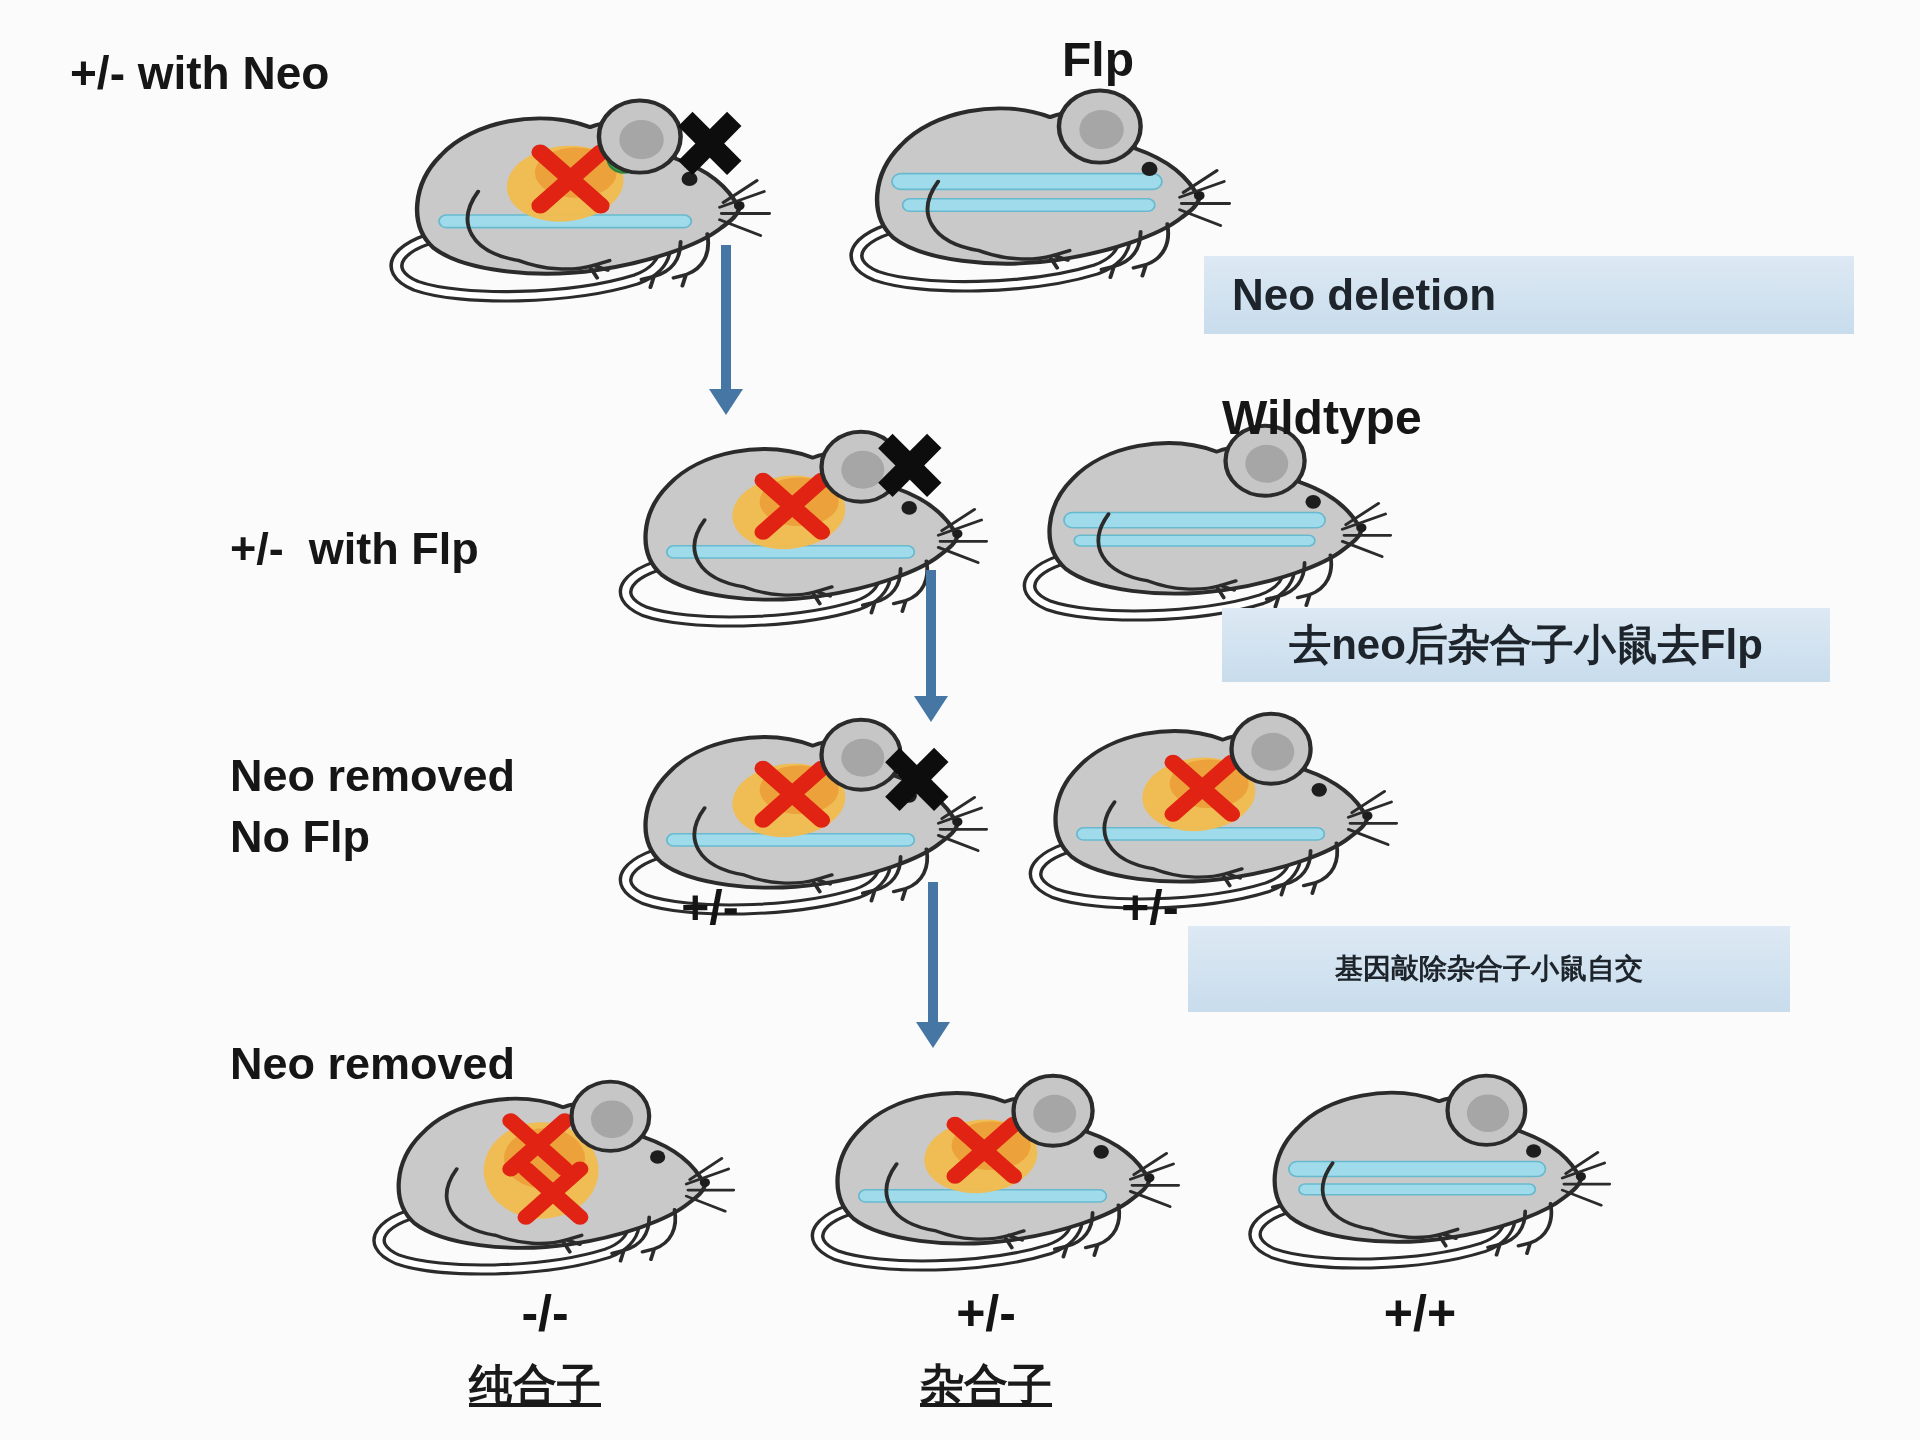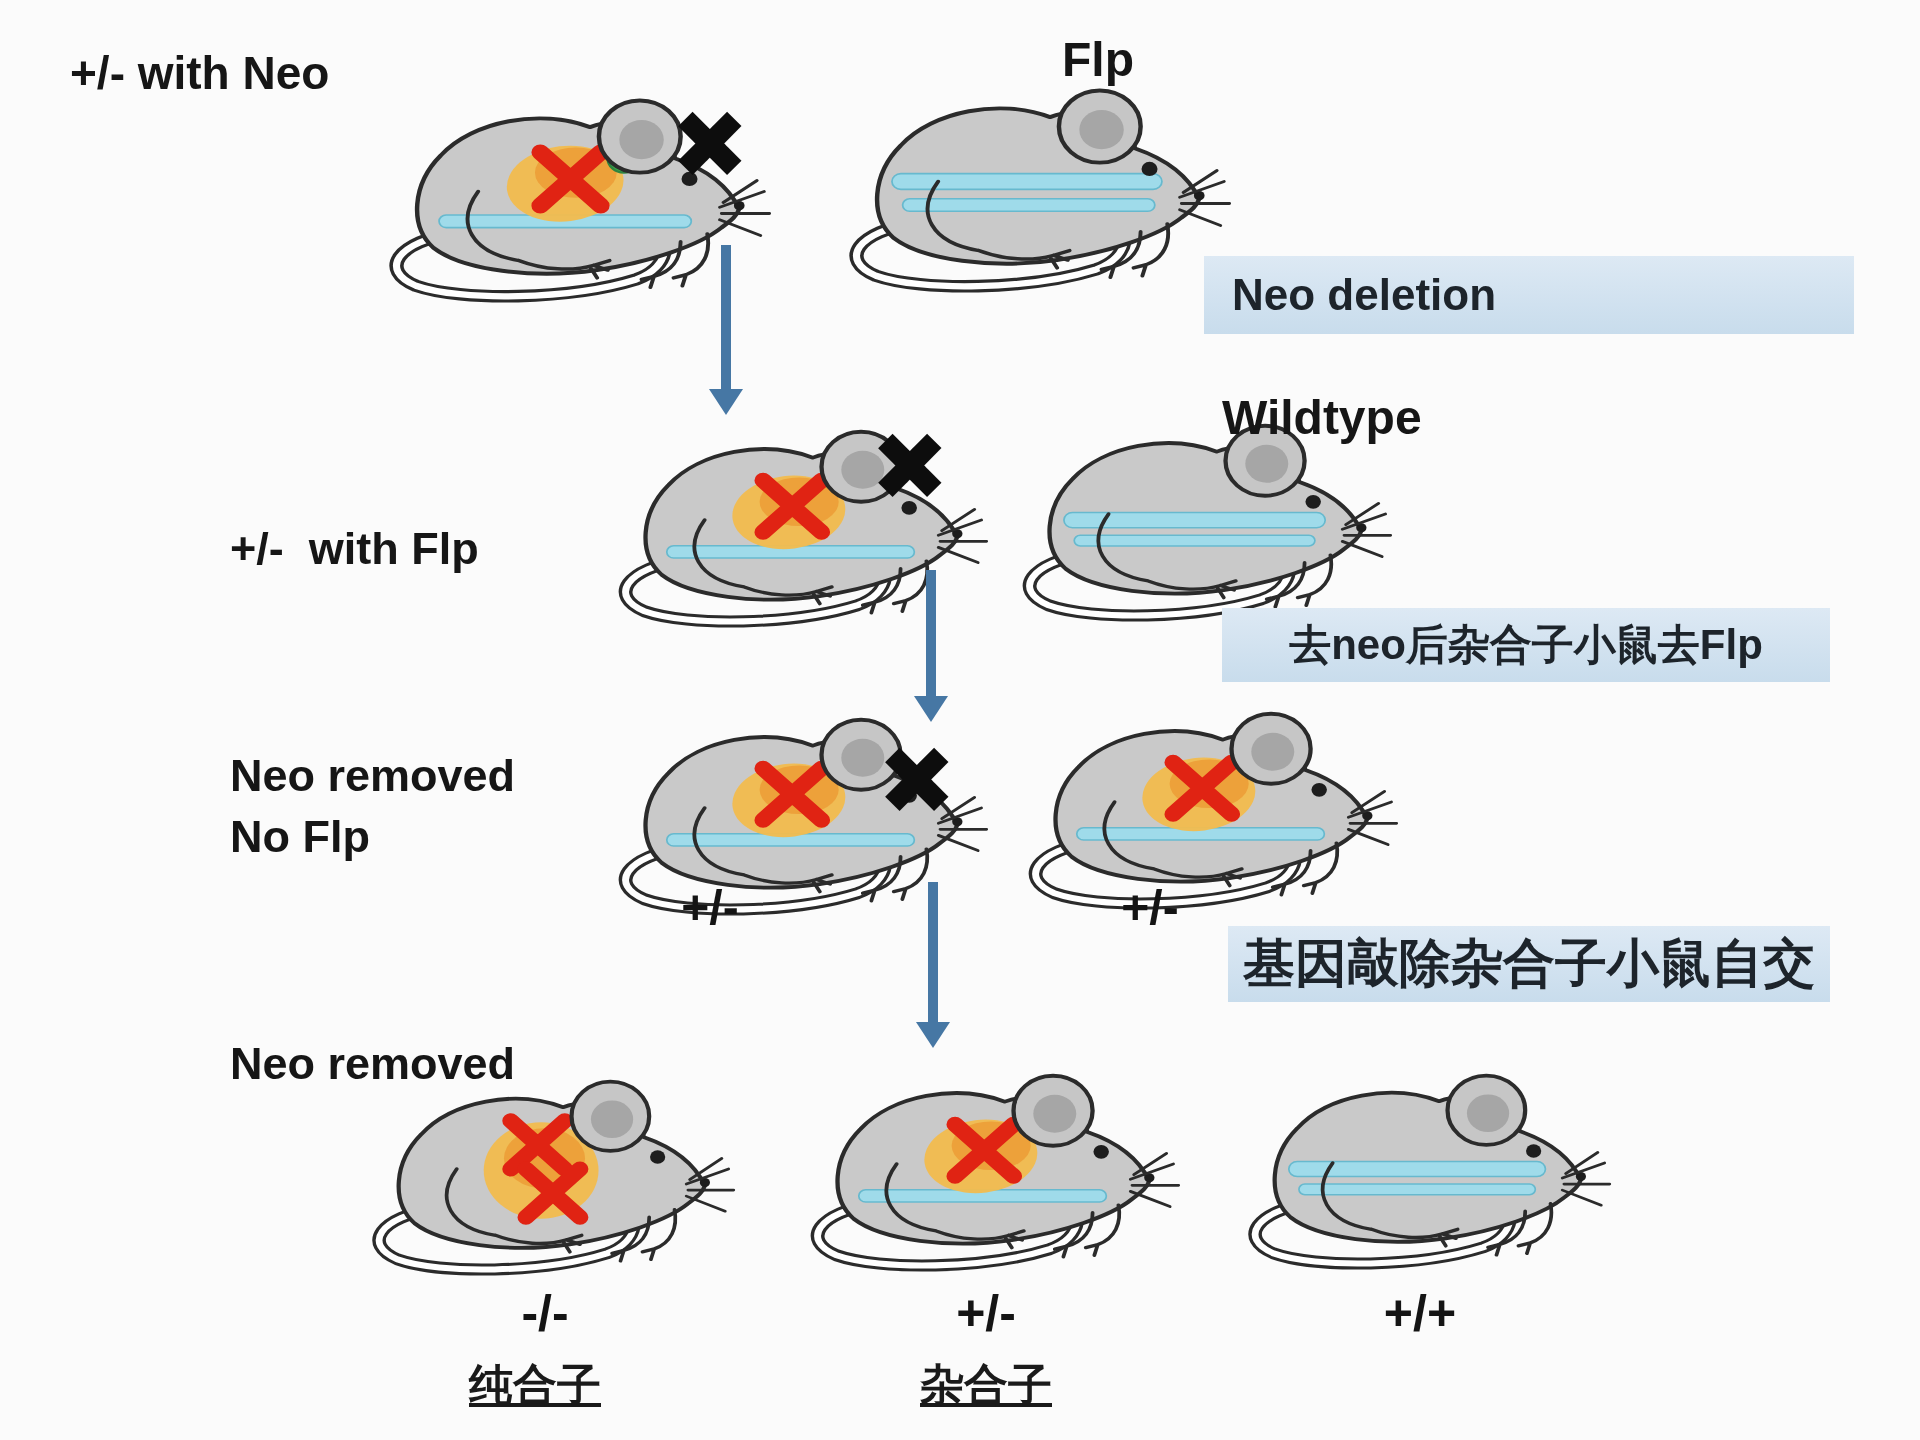--- a/index.html
+++ b/index.html
@@ -38,21 +38,21 @@
   #arrow2{left:910px;top:570px;}
   #arrow3{left:912px;top:882px;}
 
   .infobox{
     position:absolute;display:flex;align-items:center;
     background:linear-gradient(180deg,#dde9f4 0%,#c8dcec 100%);
     font-weight:700;color:#1d242b;
   }
   #box1{left:1204px;top:256px;width:622px;height:78px;font-size:44px;padding-left:28px;text-align:right;}
   #box2{left:1222px;top:608px;width:608px;height:74px;font-size:42px;justify-content:center;}
-  #box3{left:1228px;top:926px;width:602px;height:76px;font-size:52px;justify-content:center;}
+  #box3{left:1188px;top:926px;width:602px;height:86px;font-size:28px;justify-content:center;}
 
   .geno{position:absolute;font-size:50px;font-weight:700;text-align:center;color:#141414;}
   #geno-row3-l{left:590px;top:880px;width:240px;font-size:48px;}
   #geno-row3-r{left:1030px;top:880px;width:240px;font-size:48px;}
   #geno-l{left:425px;top:1284px;width:240px;}
   #geno-m{left:866px;top:1284px;width:240px;}
   #geno-r{left:1300px;top:1284px;width:240px;}
   .cn{position:absolute;font-size:44px;font-weight:600;text-align:center;color:#1a1a1a;text-decoration:underline;}
   #cn-l{left:385px;top:1356px;width:300px;}
   #cn-m{left:836px;top:1356px;width:300px;}

